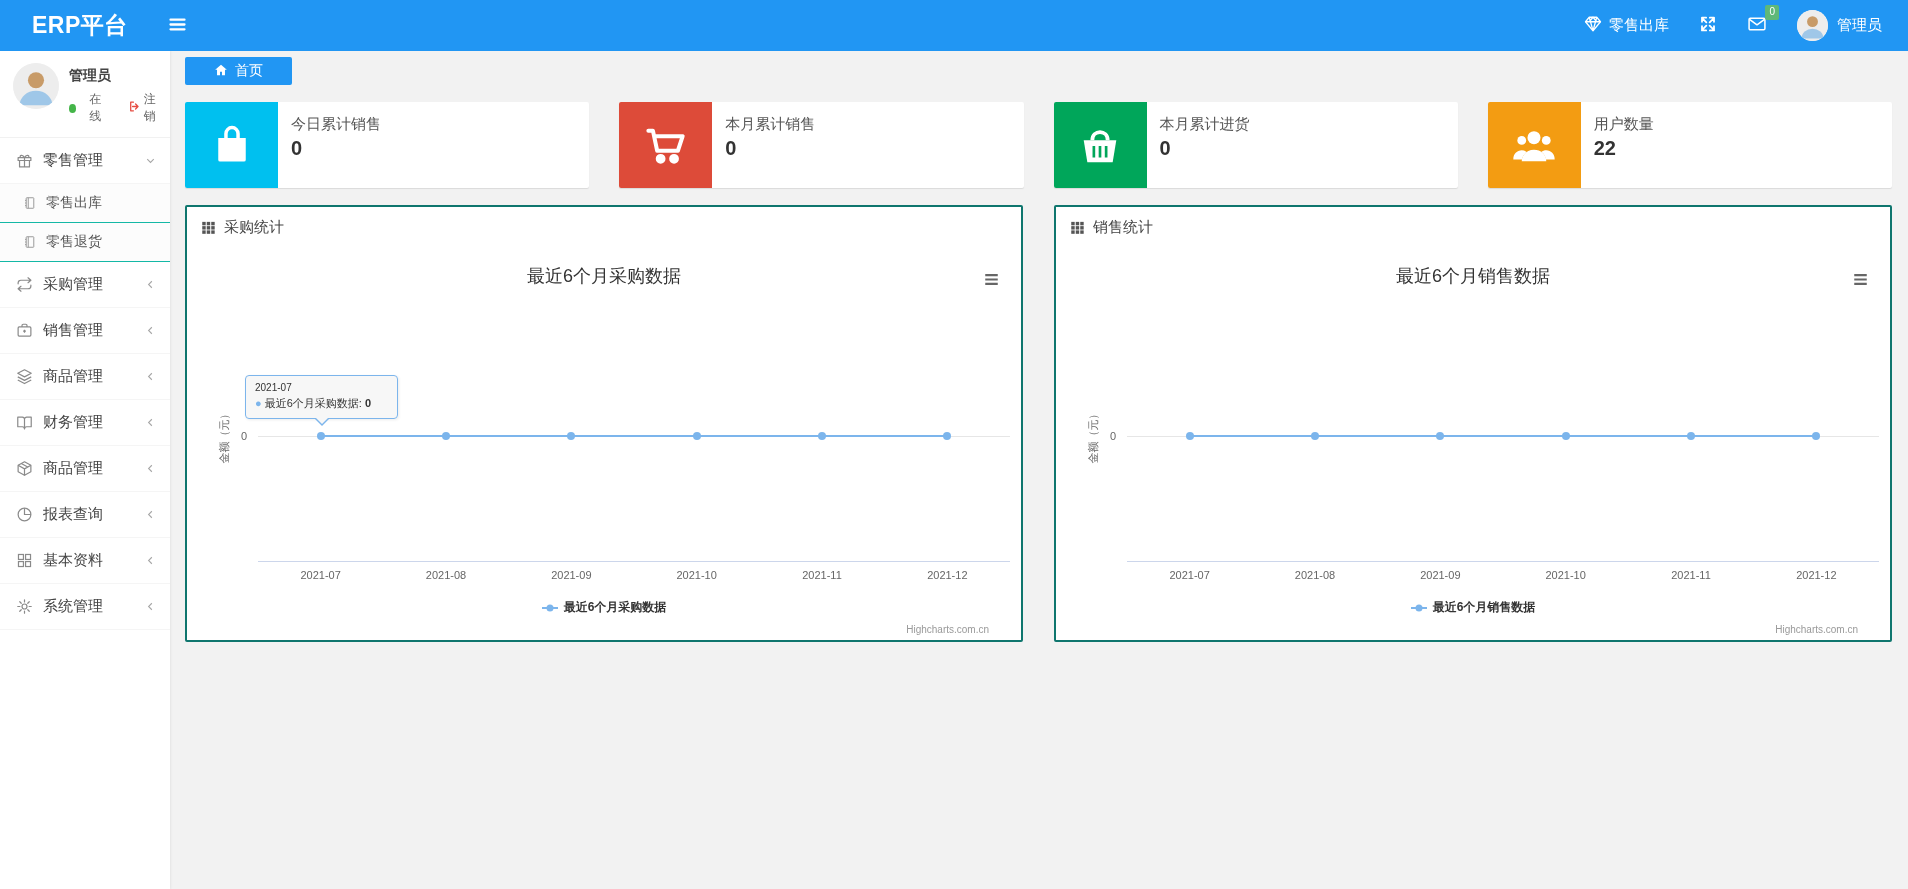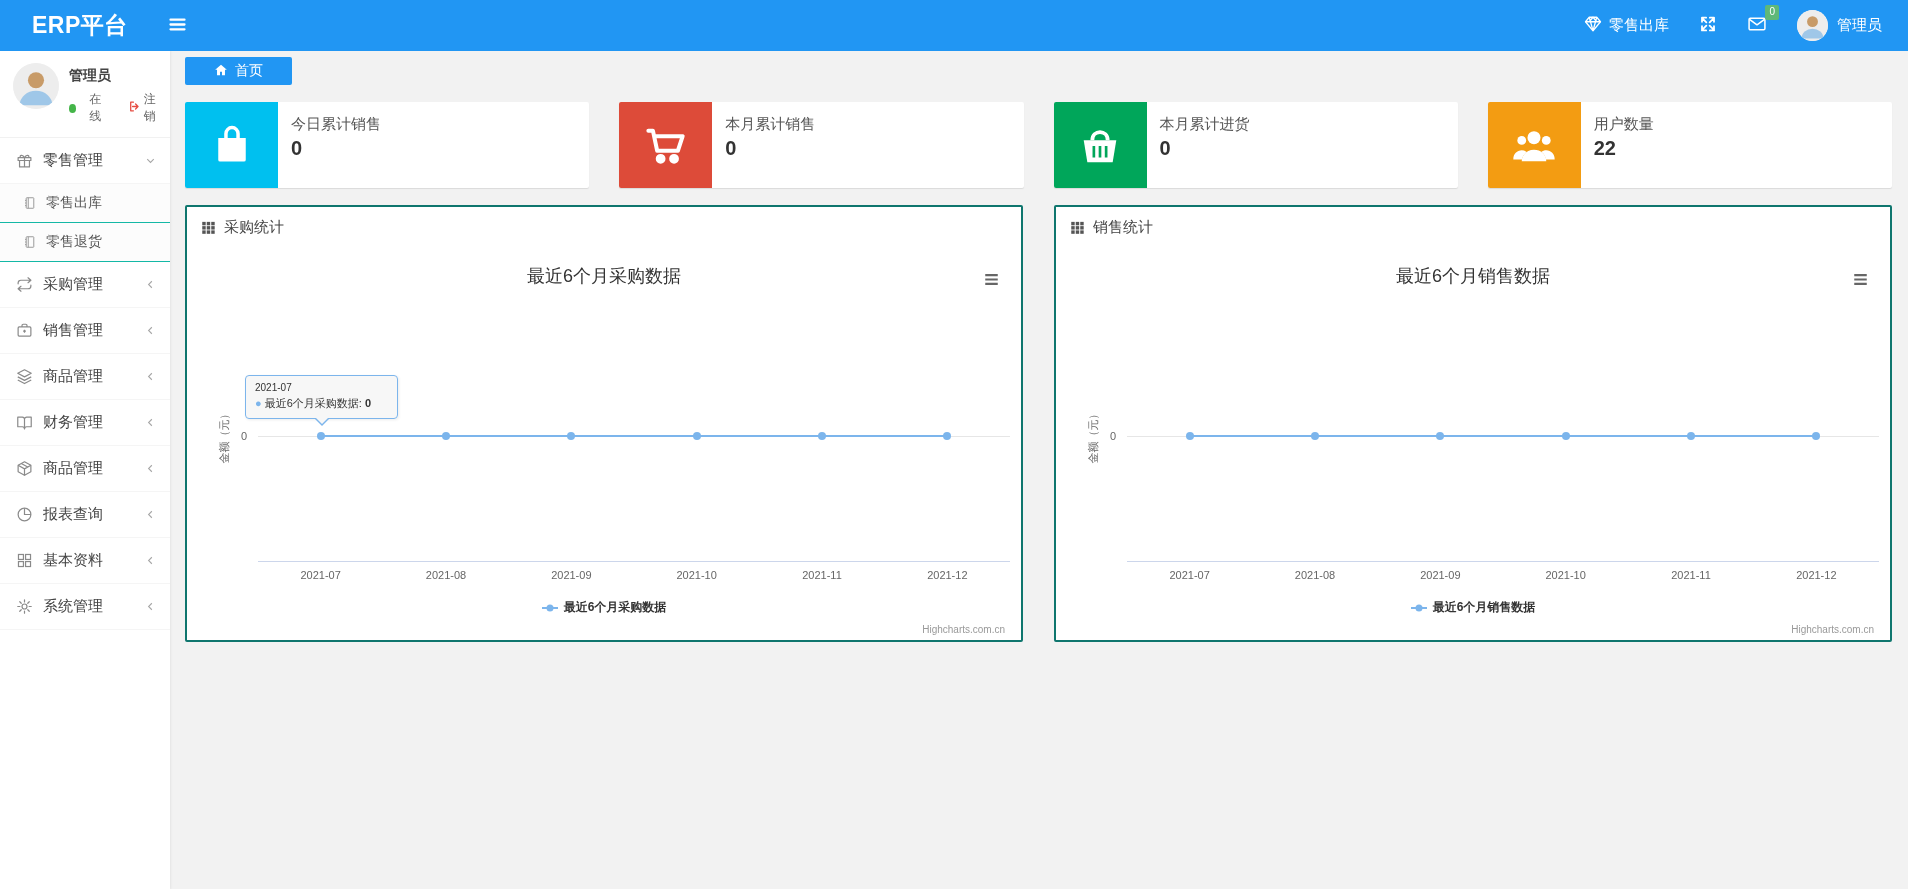--- a/index.html
+++ b/index.html
@@ -59,21 +59,21 @@
   .hc-export { position:absolute; top:24px; right:20px; cursor:pointer; color:#666; background:none; border:none; display:flex; padding:2px; }
   .hc-ytitle { position:absolute; left:37px; top:189px; transform:translate(-50%,-50%) rotate(-90deg); font-size:11px; color:#666; white-space:nowrap; }
   .hc-ytick { position:absolute; left:0; width:60px; top:183px; text-align:right; font-size:11px; color:#666; }
   .hc-grid { position:absolute; height:1px; background:#e6e6e6; }
   .hc-axis { position:absolute; height:1px; background:#ccd6eb; }
   .hc-line { position:absolute; height:2px; border-radius:1px; }
   .hc-marker { position:absolute; width:8px; height:8px; border-radius:50%; }
   .hc-xlabel { position:absolute; top:322px; text-align:center; font-size:11px; color:#666; }
   .hc-legend { position:absolute; top:352px; left:0; right:0; display:flex; justify-content:center; }
   .hc-legend-item { display:flex; align-items:center; gap:6px; font-size:12px; font-weight:bold; color:#333; cursor:pointer; }
-  .hc-credits { position:absolute; top:377px; right:16px; font-size:10px; color:#999; text-decoration:none; cursor:pointer; }
+  .hc-credits { position:absolute; top:377px; right:32px; font-size:10px; color:#999; text-decoration:none; cursor:pointer; }
   .hc-tip { position:absolute; left:58px; top:128px; width:153px; background:rgba(247,247,247,.97); border:1px solid #7cb5ec; border-radius:4px; padding:6px 9px 7px; box-shadow:1px 1px 3px rgba(0,0,0,.08); z-index:5; }
   .hc-tip-head { font-size:10px; color:#333; margin-bottom:3px; }
   .hc-tip-body { font-size:11px; color:#333; white-space:nowrap; }
   .hc-tip-dot { color:#7cb5ec; font-size:11px; }
   .hc-tip-arrow-o { position:absolute; bottom:-8px; width:0; height:0; border-left:8px solid transparent; border-right:8px solid transparent; border-top:8px solid #7cb5ec; }
   .hc-tip-arrow-i { position:absolute; bottom:-6px; width:0; height:0; border-left:7px solid transparent; border-right:7px solid transparent; border-top:7px solid #f7f7f7; margin-left:1px; }
 </style>
 </head>
 <body>
 

